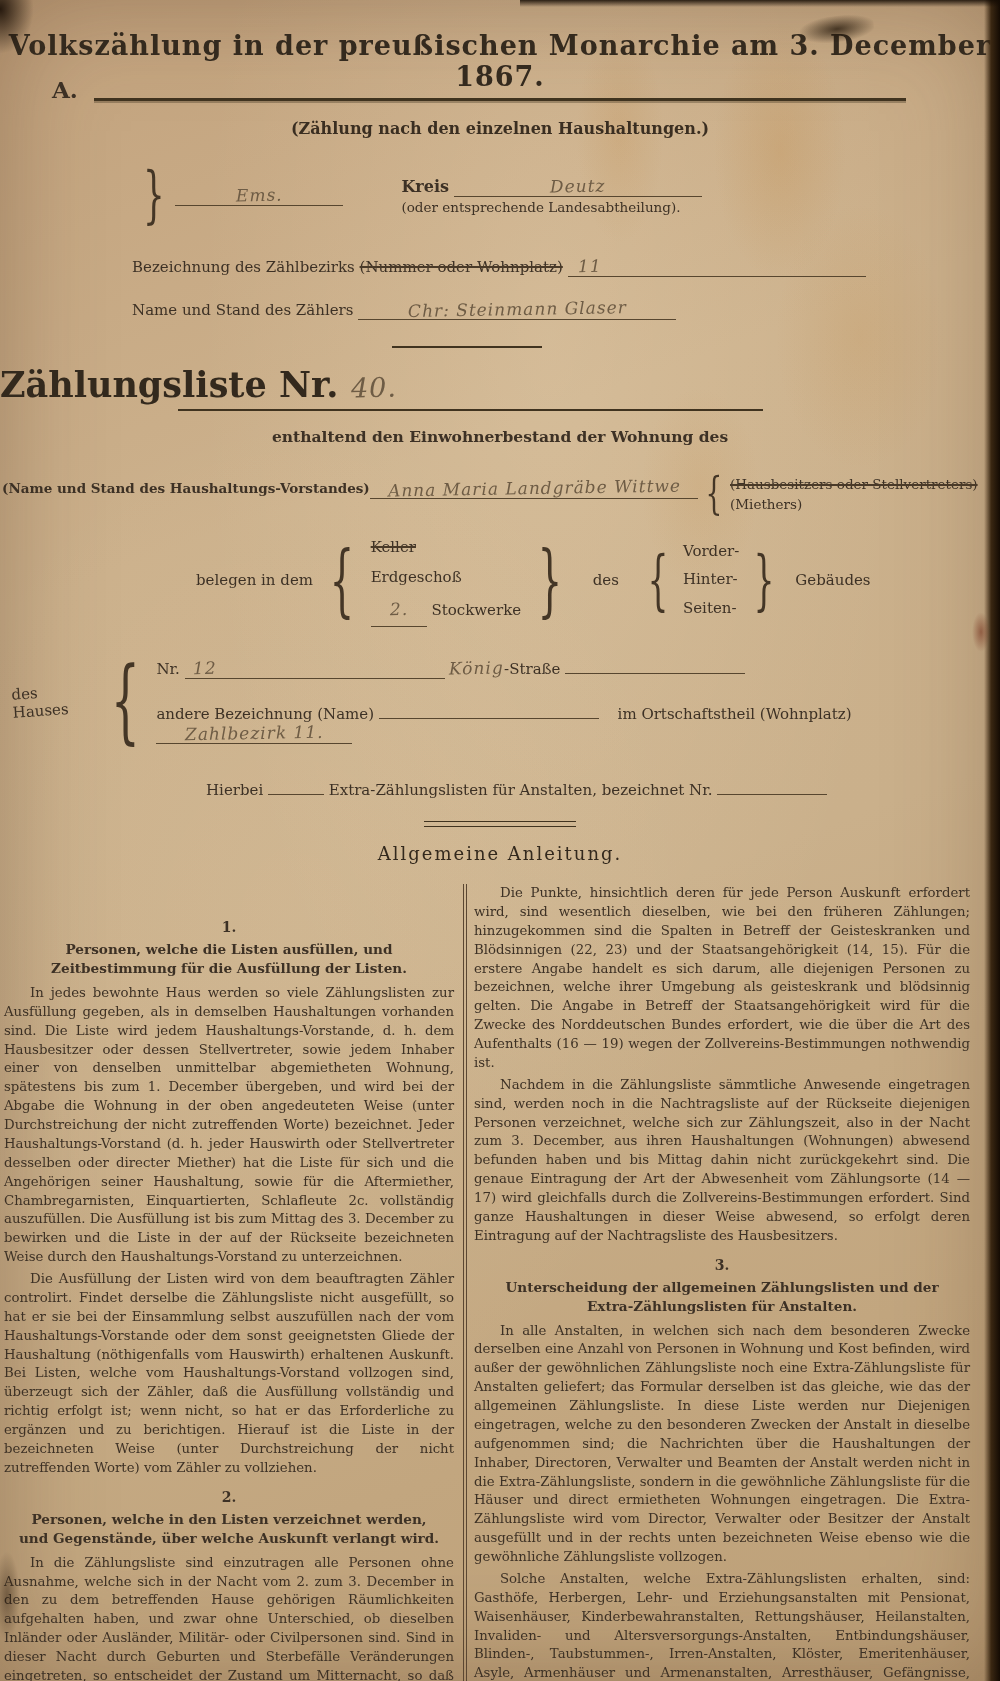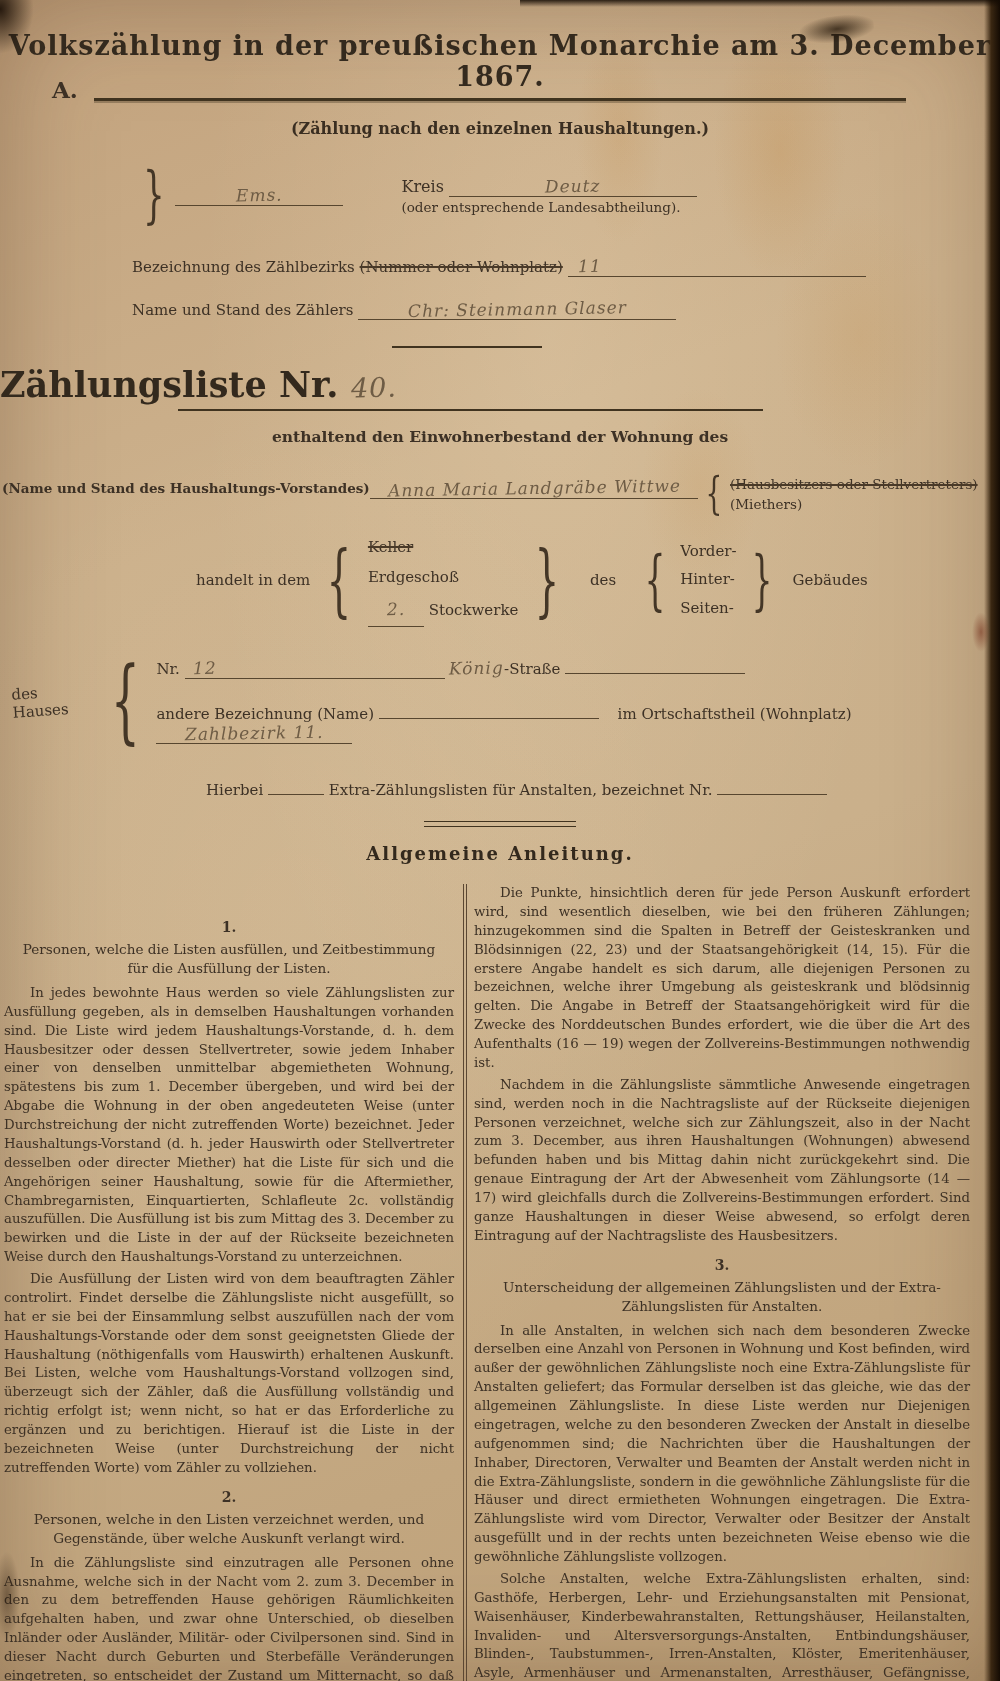--- a/index.html
+++ b/index.html
@@ -24,21 +24,21 @@
     background:linear-gradient(to bottom, rgba(20,11,3,.85), rgba(20,11,3,0)); }
   .blot-topleft { position:absolute; left:-8px; top:-10px; width:42px; height:64px;
     background:radial-gradient(ellipse at 20% 30%, rgba(25,14,5,.9), rgba(25,14,5,0) 70%); }
   .blot-topright { position:absolute; left:800px; top:16px; width:74px; height:26px; transform:rotate(-7deg);
     background:radial-gradient(ellipse at 50% 50%, rgba(30,18,6,.75), rgba(30,18,6,0) 75%); }
   .blot-midright { position:absolute; right:10px; top:612px; width:18px; height:40px;
     background:radial-gradient(ellipse, rgba(110,40,20,.55), rgba(110,40,20,0) 70%); }
   .blot-bottomleft { position:absolute; left:-6px; bottom:40px; width:26px; height:90px;
     background:radial-gradient(ellipse, rgba(40,24,10,.45), rgba(40,24,10,0) 70%); }
 
-  .frak-bold { font-weight:normal; }
+  .frak-bold { font-weight:bold; }
   .struck { text-decoration:line-through; text-decoration-thickness:1.5px; text-decoration-color:#4a3a28; }
   .hand { font-style:italic; color:#6e5c45; transform:rotate(-1deg); display:inline-block;
           font-size:17px; letter-spacing:1px; }
   .blank { display:inline-block; border-bottom:1.4px solid #57462f; text-align:center; vertical-align:baseline; }
   .brace { font-weight:300; color:#443626; display:inline-block; line-height:1; }
 
   
   .main-title { display:block; text-align:center; font-size:27px; font-weight:bold;
     letter-spacing:1px; padding-top:30px; color:#342a1e; }
   .title-rule { width:812px; height:3px; background:#40331f; margin:6px auto 0 94px;
@@ -94,30 +94,30 @@
   .name-blank { width:220px; position:relative; }
   .name-blank::after { content:""; position:absolute; left:10px; right:10px; top:55%; border-top:1px solid #57462f; }
   .orts-blank { width:196px; }
 
   .extra-row { margin:34px 0 0 206px; font-size:15px; }
   .extra-blank1 { width:56px; }
   .extra-blank2 { width:110px; }
 
   .divider-double { width:152px; height:4px; border-top:1.6px solid #40331f; border-bottom:1.6px solid #40331f; margin:22px auto 0 auto; }
 
-  .anleitung-heading { text-align:center; font-size:18px; font-weight:bold; letter-spacing:2px; margin-top:16px; color:#33291d; }
+  .anleitung-heading { text-align:center; font-size:18px; font-weight:normal; letter-spacing:2px; margin-top:16px; color:#33291d; }
 
   
   .columns { display:flex; margin:20px 6px 0 4px; }
   .col { font-size:13.3px; line-height:1.42; text-align:justify; }
   .col-left { width:450px; }
   .col-divider { border-left:4px double #5b4732; margin:0 7px 0 9px; }
   .col-right { flex:1; padding-right:24px; }
   .sec-number { text-align:center; font-weight:bold; font-size:14px; margin:10px 0 2px 0; }
-  .sec-title { text-align:center; font-weight:normal; font-size:13.6px; margin:0 14px 6px 14px; line-height:1.4; }
+  .sec-title { text-align:center; font-weight:bold; font-size:13.6px; margin:0 14px 6px 14px; line-height:1.4; }
   .col p { margin:0 0 3px 0; text-indent:26px; }
   .sec1-gap { margin-top:34px !important; }
 </style>
 </head>
 <body>
 
 <div class="page">
 
   <div class="edge-right"></div>
   <div class="edge-top"></div>
@@ -170,21 +170,21 @@
     <div class="head-label">(Name und Stand des Haushaltungs-Vorstandes)</div>
     <span class="blank head-blank"><span class="hand">Anna Maria Landgräbe Wittwe</span></span>
     <span class="brace head-brace">{</span>
     <div class="head-options">
       <div class="struck">(Hausbesitzers oder Stellvertreters)</div>
       <div>(Miethers)</div>
     </div>
   </div>
 
   <div class="dwelling-row">
-    <span>handelt in dem</span>
+    <span>belegen in dem</span>
     <span class="brace dw-brace">{</span>
     <div class="floor-stack">
       <div class="struck">Keller</div>
       <div>Erdgeschoß</div>
       <div>
         <span class="blank floor-blank"><span class="hand">2.</span></span>
         <span>Stockwerke</span>
       </div>
     </div>
     <span class="brace dw-brace">}</span>

